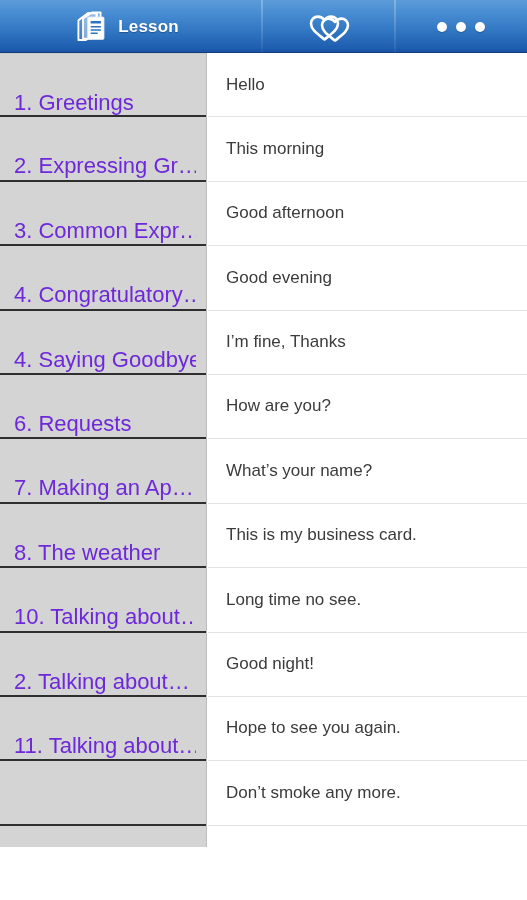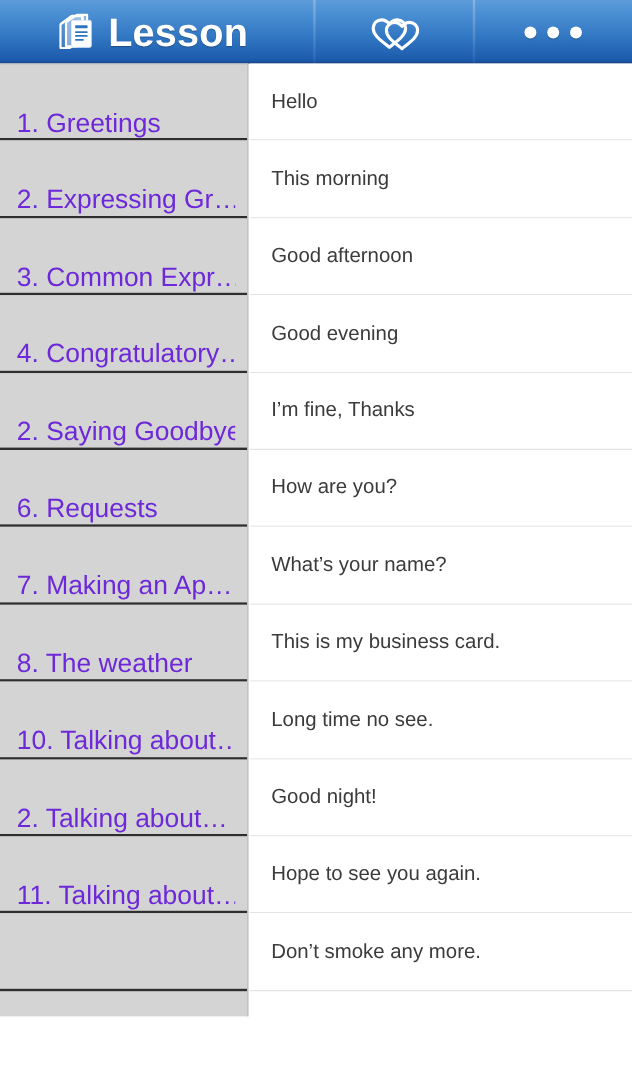--- a/index.html
+++ b/index.html
@@ -67,21 +67,21 @@
 
   .title-wrap {
     display: flex;
     align-items: center;
     gap: 9px;
     transform: translateX(-4px);
   }
   .doc-icon { width: 34px; height: 34px; display: block; }
   .title-text {
     color: #ffffff;
-    font-size: 33px;
+    font-size: 17px;
     font-weight: bold;
     letter-spacing: 0.2px;
     line-height: 1;
     text-shadow: 0 1px 1px rgba(0,0,0,0.28);
   }
   .hearts-icon { width: 44px; height: 32px; display: block; }
   .dots {
     display: flex;
     align-items: center;
     gap: 9px;
@@ -217,21 +217,21 @@
         <div class="side-row">
           <span class="side-label">2. Expressing Gr…</span>
         </div>
         <div class="side-row">
           <span class="side-label">3. Common Expr…</span>
         </div>
         <div class="side-row">
           <span class="side-label">4. Congratulatory…</span>
         </div>
         <div class="side-row">
-          <span class="side-label">2. Saying Goodbye</span>
+          <span class="side-label">4. Saying Goodbye</span>
         </div>
         <div class="side-row">
           <span class="side-label">6. Requests</span>
         </div>
         <div class="side-row">
           <span class="side-label">7. Making an Ap…</span>
         </div>
         <div class="side-row">
           <span class="side-label">8. The weather</span>
         </div>

